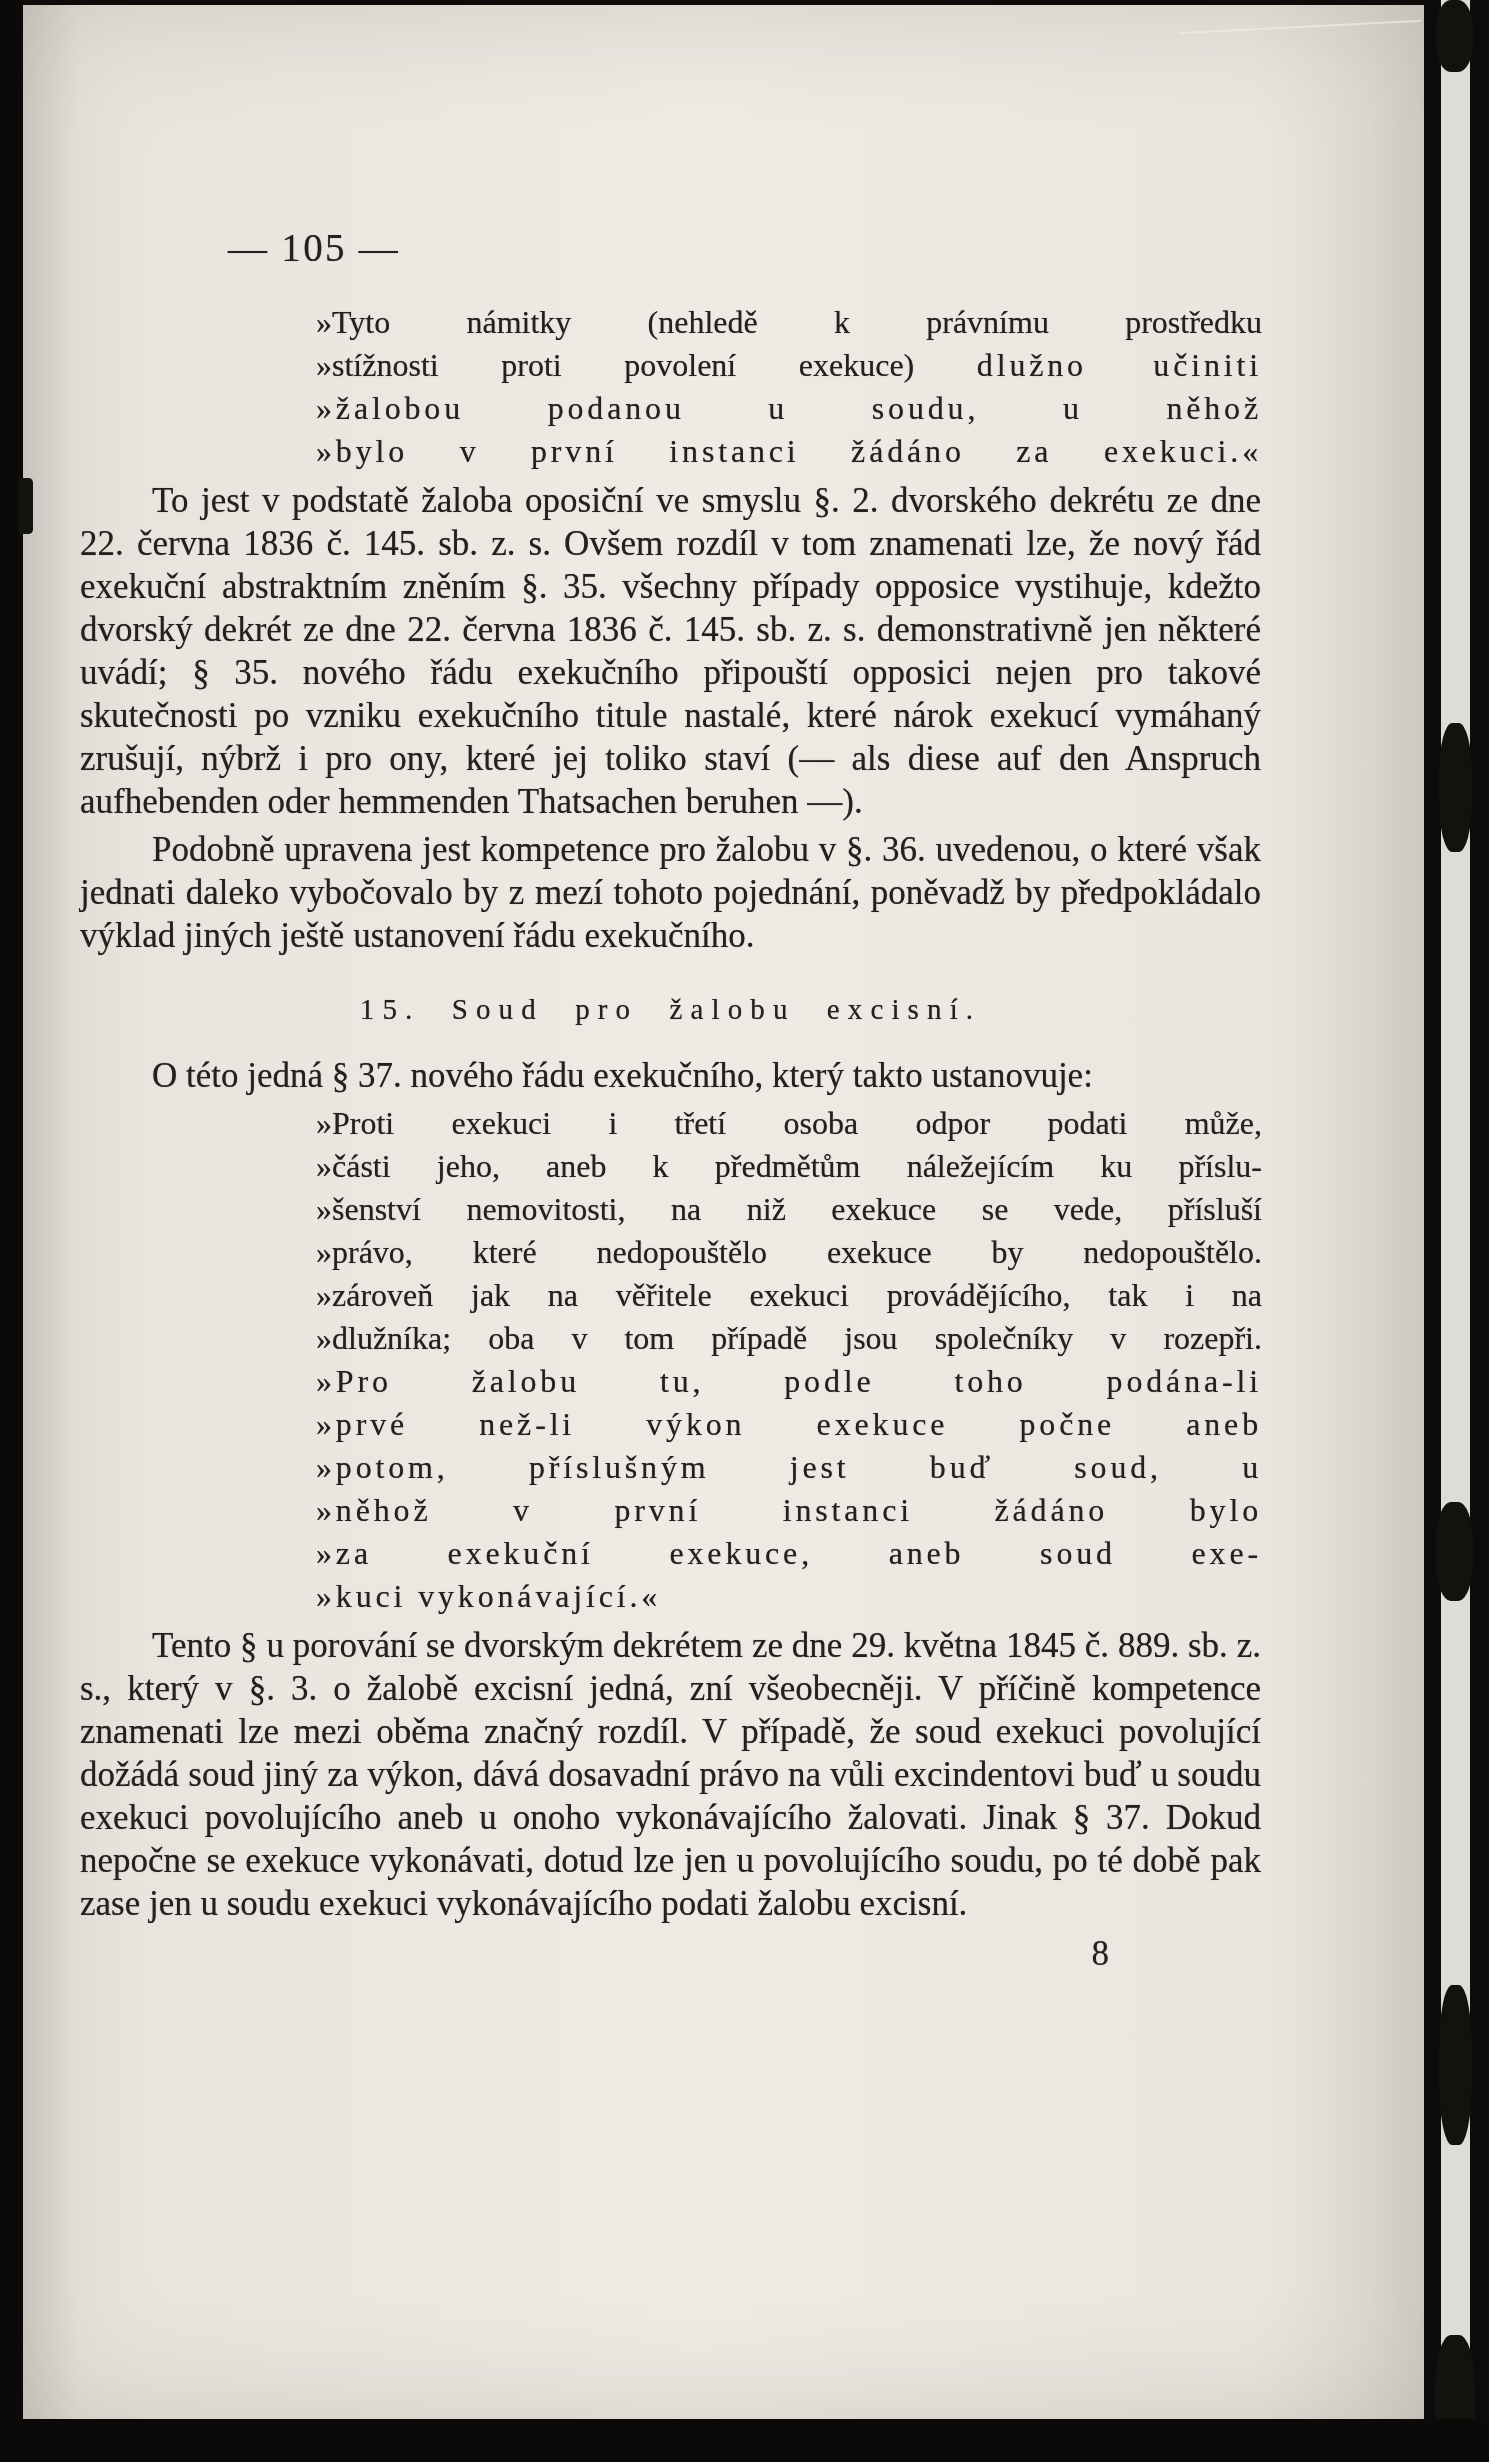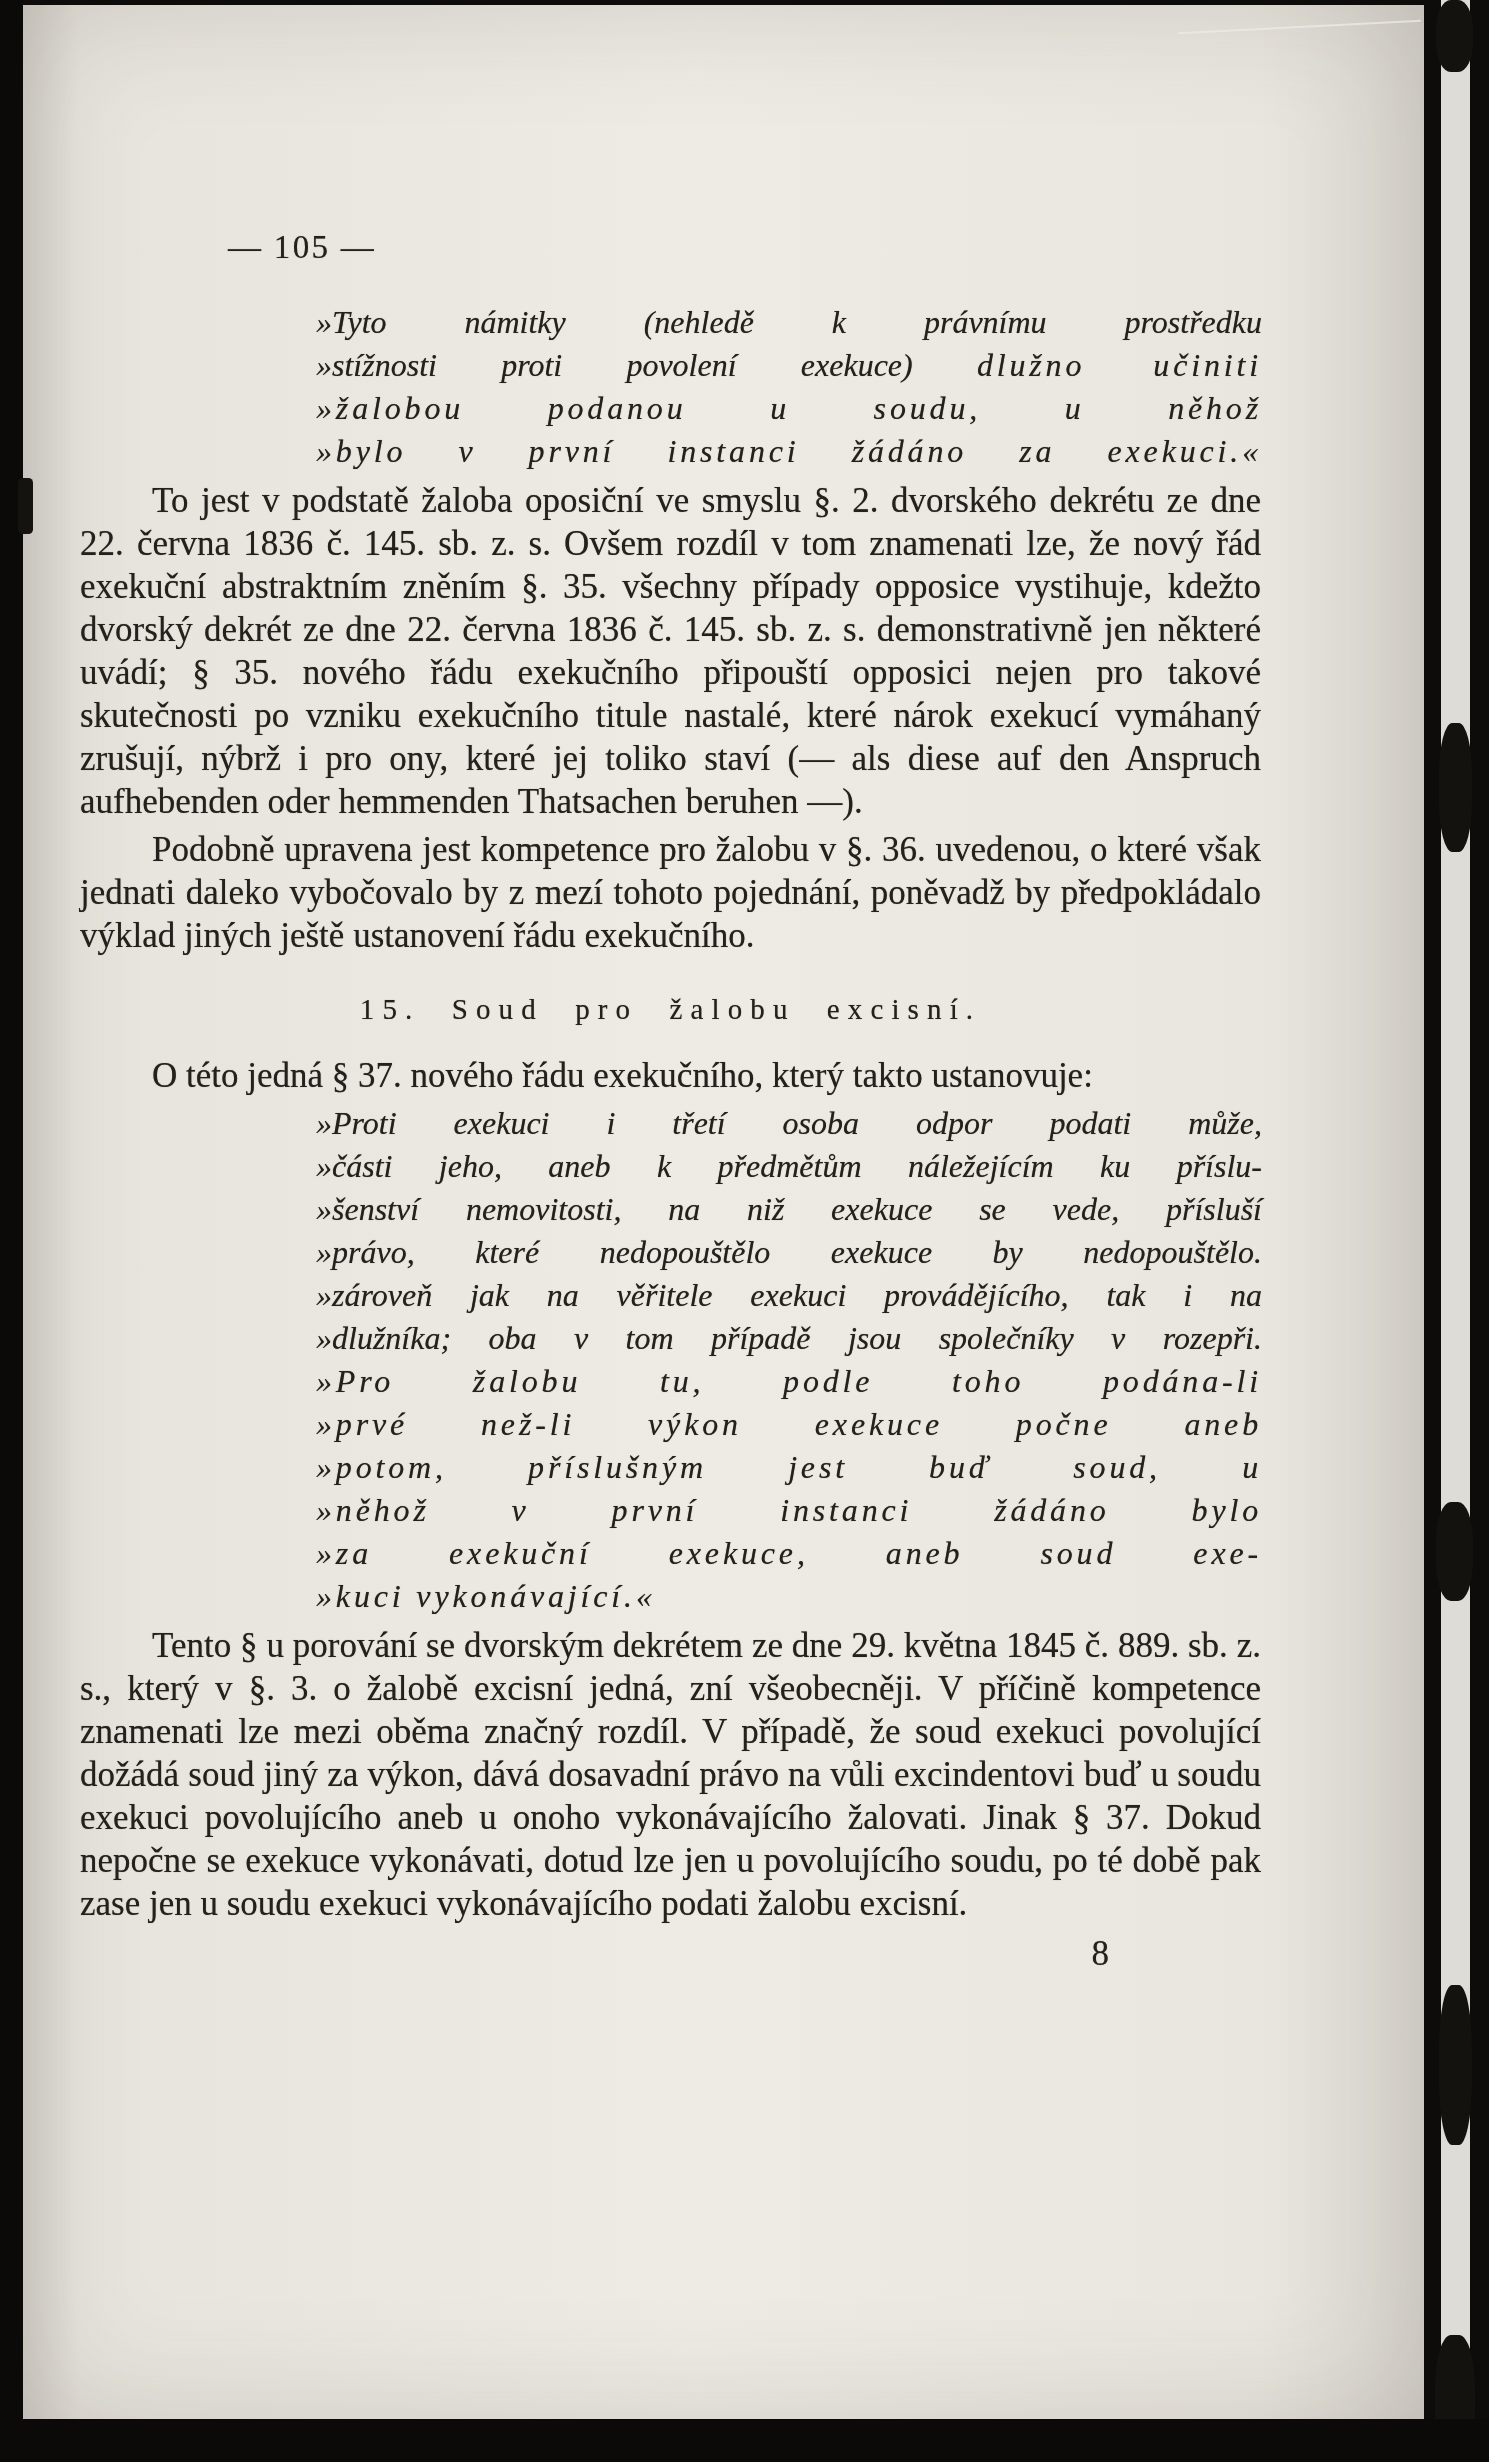--- a/index.html
+++ b/index.html
@@ -13,38 +13,37 @@
   }
   .page{
     position:absolute;left:23px;top:4.6px;width:1401px;height:2415px;
     background:linear-gradient(90deg,#d5d2cb 0%,#e7e4dd 4%,#edebe4 48%,#e9e6df 88%,#d9d6cf 100%);
     box-shadow:inset 0 0 122px rgba(70,62,50,.18);
     overflow:hidden;
   }
   .text-col{margin-left:57px;width:1181px;}
   .header-num{
     margin:221px 0 0 148px;
-    font-size:33px;line-height:43px;
+    font-size:39px;line-height:43px;
     letter-spacing:2.3px;
     text-shadow:0 0 0.8px rgba(25,20,15,.55);
   }
   .para{
     margin:5px 0;
     font-size:35px;line-height:43px;
     text-align:justify;
     text-indent:72px;
     text-shadow:0 0 0.8px rgba(25,20,15,.55);
   }
   .quote{margin:32px 0 6px 236px;width:946px;}
   .quote2{margin-top:0;}
   .qline{
     font-size:32px;line-height:43px;
     text-shadow:0 0 0.8px rgba(25,20,15,.55);
     white-space:normal;
-    font-style:italic;
   }
   .spread{text-align:justify;text-align-last:justify;}
   .ls{letter-spacing:0.12em;}
   .heading{
     margin:30px 0 23px 0;
     font-size:29px;line-height:44px;
     font-weight:normal;
     text-align:center;
     letter-spacing:0.28em;
     word-spacing:0.55em;

